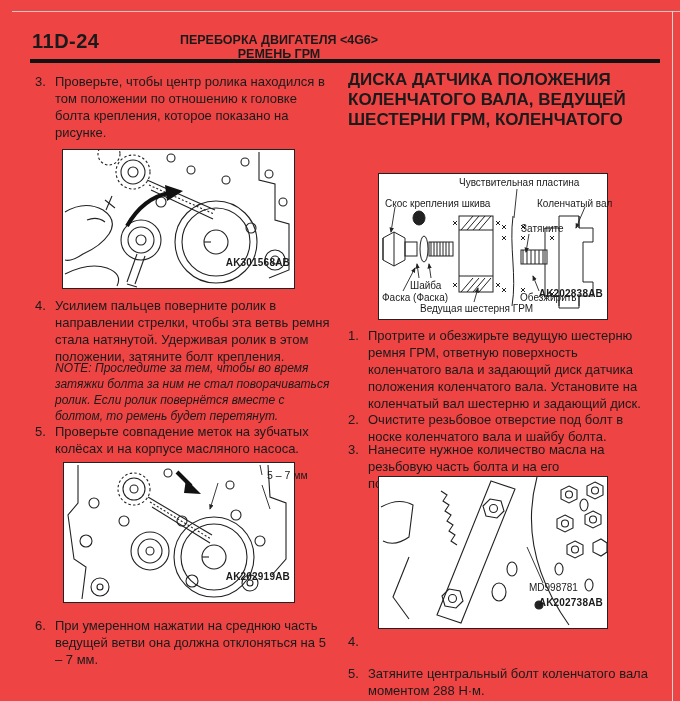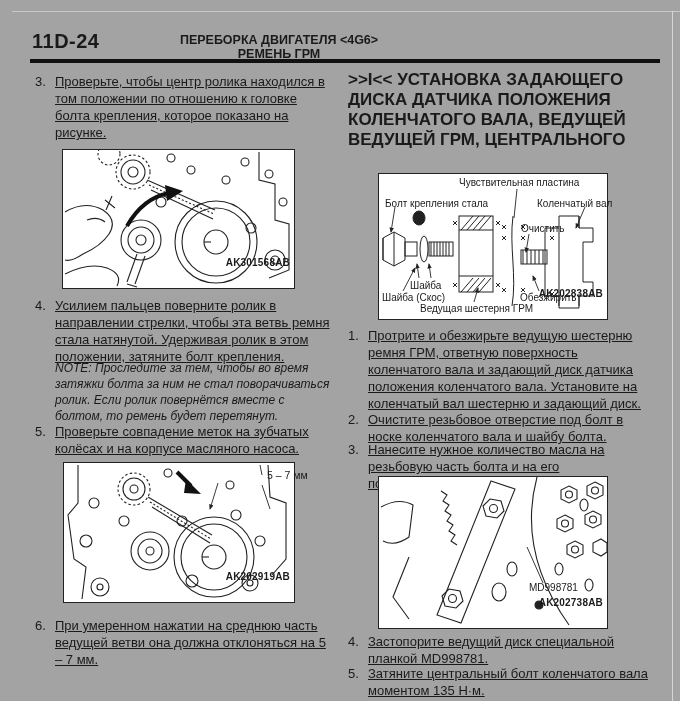--- a/index.html
+++ b/index.html
@@ -1,26 +1,26 @@
 <!DOCTYPE html>
 <html><head>
 <meta charset="utf-8">
 <style>
   html,body{margin:0;padding:0;background:#ffffff;}
-  .page{position:relative;width:680px;height:701px;background:#a3a3a3;
+  .page{position:relative;width:680px;height:701px;background:#ef4444;
         font-family:"Liberation Sans",sans-serif;color:#1a1a1a;overflow:hidden;}
   .scan-top{position:absolute;left:12px;top:11px;width:668px;height:1px;background:#c9c9c9;}
   .scan-right{position:absolute;left:672px;top:11px;width:1px;height:690px;background:#d6d6d6;}
   .pagenum{position:absolute;left:32px;top:30px;font-size:20px;font-weight:bold;letter-spacing:.5px;}
   .ptitle{position:absolute;left:29px;top:33px;width:500px;text-align:center;
           font-weight:bold;font-size:12.5px;line-height:14px;}
   .rule{position:absolute;left:30px;top:59px;width:630px;height:4px;background:#111;}
   .step{position:absolute;display:flex;font-size:13px;line-height:17px;}
   .step .num{width:20px;flex:none;}
-  .step .txt{flex:1;text-decoration:underline;}
+  .step .txt{flex:1;}
   .note{position:absolute;font-style:italic;font-size:12px;line-height:16px;}
   .rheading{position:absolute;left:348px;top:70px;width:305px;
             font-size:17px;font-weight:bold;line-height:20px;}
   .figure{position:absolute;border:1.2px solid #222;background:#fff;box-sizing:border-box;}
   .figcode{position:absolute;right:4px;bottom:20px;font-size:10px;font-weight:bold;letter-spacing:.2px;}
   .figlabel{position:absolute;font-size:10px;white-space:nowrap;}
   .anno{position:absolute;font-size:10.5px;white-space:nowrap;padding-left:48px;}
   svg{display:block;}
 </style>
 </head>
@@ -149,24 +149,23 @@
     <div class="anno" style="left:155px;top:6px">5 – 7 мм</div>
     <div class="figcode">AK202919AB</div>
   </div>
 
   <div class="step" style="left:35px;top:617px;width:300px">
     <span class="num">6.</span>
     <div class="txt">При умеренном нажатии на среднюю часть ведущей ветви она должна отклоняться на  5 – 7 мм.</div>
   </div>
 
   <div class="rheading">
-    <div>&gt;&gt;I&lt;&lt; УСТАНОВКА ЗАДАЮЩЕГО</div>
     <div>ДИСКА ДАТЧИКА ПОЛОЖЕНИЯ</div>
     <div>КОЛЕНЧАТОГО ВАЛА, ВЕДУЩЕЙ</div>
-    <div>ВЕДУЩЕЙ ГРМ, ЦЕНТРАЛЬНОГО</div>
+    <div>ШЕСТЕРНИ ГРМ, КОЛЕНЧАТОГО</div>
   </div>
 
   <div class="figure" style="left:378px;top:173px;width:230px;height:147px">
     <svg width="228" height="145" viewBox="0 0 228 145">
       <defs>
         <marker id="mk3" markerWidth="7" markerHeight="7" refX="5" refY="2.5" orient="auto">
           <path d="M0,0 L6,2.5 L0,5 Z" fill="#222"></path>
         </marker>
       </defs>
       <g stroke="#222" fill="none" stroke-width="1">
@@ -196,25 +195,25 @@
         <path d="M206,33 L197,54" marker-end="url(#mk3)"></path>
         <path d="M150,60 L147,78" marker-end="url(#mk3)"></path>
         <path d="M40,104 L38,90" marker-end="url(#mk3)"></path>
         <path d="M52,104 L50,90" marker-end="url(#mk3)"></path>
         <path d="M24,117 L36,94" marker-end="url(#mk3)"></path>
         <path d="M95,128 L99,114" marker-end="url(#mk3)"></path>
         <path d="M160,117 L154,102" marker-end="url(#mk3)"></path>
       </g>
     </svg>
     <div class="figlabel" style="left:80px;top:3px">Чувствительная пластина</div>
-    <div class="figlabel" style="left:6px;top:24px">Болт крепления стала</div>
+    <div class="figlabel" style="left:6px;top:24px">Скос крепления шкива</div>
     <div class="figlabel" style="left:158px;top:24px">Коленчатый вал</div>
-    <div class="figlabel" style="left:142px;top:49px">Очистить</div>
+    <div class="figlabel" style="left:142px;top:49px">Затяните</div>
     <div class="figlabel" style="left:31px;top:106px">Шайба</div>
-    <div class="figlabel" style="left:3px;top:118px">Шайба (Скос)</div>
+    <div class="figlabel" style="left:3px;top:118px">Фаска (Фаска)</div>
     <div class="figlabel" style="left:41px;top:129px">Ведущая шестерня ГРМ</div>
     <div class="figlabel" style="left:141px;top:118px">Обезжирить</div>
     <div class="figcode">AK202838AB</div>
   </div>
 
   <div class="step" style="left:348px;top:327px;width:305px">
     <span class="num">1.</span>
     <div class="txt" style="max-width:282px">Протрите и обезжирьте ведущую шестерню ремня ГРМ, ответную поверхность коленчатого вала и задающий диск датчика положения коленчатого вала. Установите на коленчатый вал шестерню и задающий диск.</div>
   </div>
 
@@ -261,21 +260,20 @@
       <g stroke="#222" fill="none" stroke-width="0.9">
         <path d="M148,70 L164,106"></path>
       </g>
     </svg>
     <div class="figlabel" style="left:150px;top:105px">MD998781</div>
     <div class="figcode">AK202738AB</div>
   </div>
 
   <div class="step" style="left:348px;top:633px;width:305px">
     <span class="num">4.</span>
-    <div class="txt" style="max-width:272px">Застопорите ведущий диск специальной планкой MD998781.</div>
   </div>
 
   <div class="step" style="left:348px;top:665px;width:305px">
     <span class="num">5.</span>
-    <div class="txt" style="max-width:282px">Затяните центральный болт коленчатого вала моментом 135 Н·м.</div>
+    <div class="txt" style="max-width:282px">Затяните центральный болт коленчатого вала моментом 288 Н·м.</div>
   </div>
 
 </div>
 
 </body></html>

